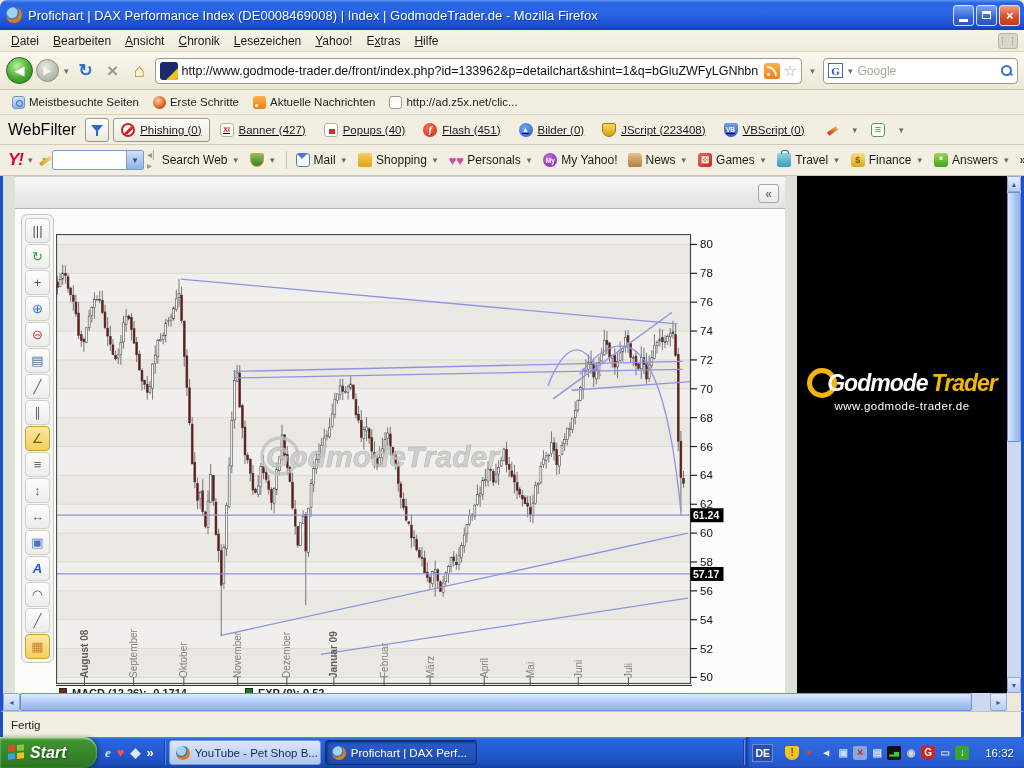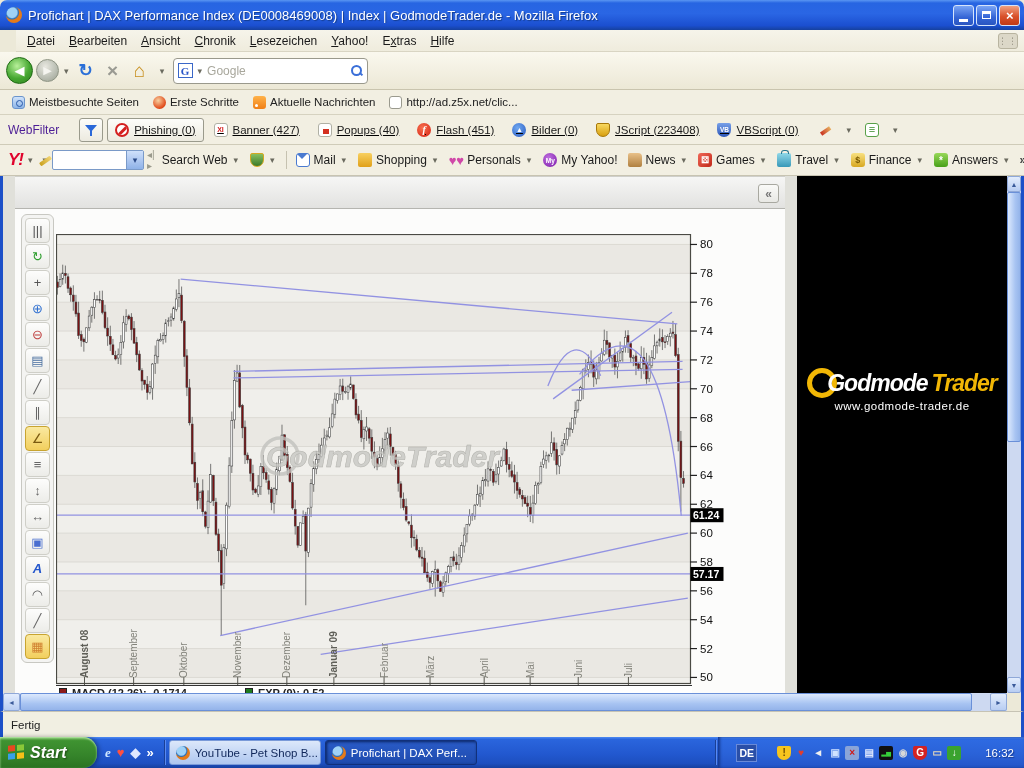--- a/index.html
+++ b/index.html
@@ -17,21 +17,21 @@
     text-shadow:1px 1px 1px #123a8a; white-space:nowrap; overflow:hidden; }
   .winbtn { width:21px; height:21px; margin-left:2px; border-radius:3px; border:1px solid #d6e4fb;
     background:linear-gradient(180deg,#7aa5f5,#3565d6 60%,#2a55c0); display:flex; align-items:center; justify-content:center; }
   .winbtn.close { background:linear-gradient(180deg,#f0a080,#d9512a 55%,#c23a16); }
   .glyph-min { width:9px; height:3px; background:#fff; margin-top:10px; }
   .glyph-max { width:9px; height:8px; border:1px solid #fff; border-top:3px solid #fff; }
   .glyph-x { color:#fff; font-weight:bold; font-size:13px; line-height:1; }
 
   
   #menubar { height:22px; flex:0 0 22px; background:linear-gradient(180deg,#f6f4ea,#efecdd);
-    border-bottom:1px solid #d9d5c3; display:flex; align-items:center; padding-left:4px;margin-left:16px; }
+    border-bottom:1px solid #d9d5c3; display:flex; align-items:center; padding-left:4px; }
   .menu-item { padding:3px 7px; color:#1a1a1a; font-size:12px; cursor:default; }
   .menu-item u { text-decoration:underline; }
   #menu-spacer { flex:1; }
   #activity-box { width:20px; height:16px; margin-right:6px; border-radius:3px; background:#dcd8c8;
     border:1px solid #b8b4a0; display:flex; align-items:center; justify-content:center; color:#8a8678; font-size:9px; letter-spacing:1px; }
 
   
   #navbar { height:38px; flex:0 0 38px; background:linear-gradient(180deg,#faf8ee,#ece8d6);
     border-bottom:1px solid #c9c4ae; display:flex; align-items:center; padding:0 6px; gap:3px; }
   #btn-back { width:27px; height:27px; border-radius:50%;
@@ -76,21 +76,21 @@
   .bmicon.folder-search { background:linear-gradient(180deg,#cfe2fa,#8fb6e8); border:1px solid #6a94cc; position:relative;}
   .bmicon.folder-search::before{content:"";position:absolute;left:3px;top:3px;width:5px;height:5px;border:1.5px solid #2a5aa8;border-radius:50%;}
   .bmicon.firefox { border-radius:50%; background:radial-gradient(circle at 40% 35%,#f8d0a0,#e04818 70%,#a02808); }
   .bmicon.rss { background:linear-gradient(180deg,#ffb24a,#f07f16); position:relative; }
   .bmicon.rss::before{content:"";position:absolute;left:2px;bottom:2px;width:3px;height:3px;border-radius:50%;background:#fff;}
   .bmicon.page { background:#fff; border:1px solid #9a9a8e; }
 
   
   #webfilterbar { height:30px; flex:0 0 30px; background:#f2efe2; border-bottom:1px solid #cfcbb8;
     display:flex; align-items:center; padding-left:8px; gap:4px; }
-  #wf-label { color:#4c1d95; font-size:12px; margin-right:16px; }
+  #wf-label { color:#000000; font-size:16px; margin-right:5px; }
   .wf-btn { display:flex; align-items:center; gap:5px; height:24px; padding:0 7px; border-radius:3px;
     border:1px solid transparent; font-size:11.5px; color:#1a1a1a; }
   .wf-btn.outlined { border:1px solid #9a9a8c; background:linear-gradient(180deg,#fdfdfa,#eceadf); }
   .wficon { width:14px; height:14px; border-radius:3px; display:flex; align-items:center; justify-content:center;
     font-size:8px; font-weight:bold; color:#fff; flex:0 0 14px; }
   .wficon.funnel { background:transparent; position:relative; }
   .wficon.funnel::before { content:""; position:absolute; top:2px; left:1px; width:0; height:0;
     border-left:6px solid transparent; border-right:6px solid transparent; border-top:7px solid #2a68d8; }
   .wficon.funnel::after { content:""; position:absolute; top:8px; left:6px; width:2px; height:5px; background:#2a68d8; }
   .wficon.phishing { border-radius:50%; background:#fff; border:2px solid #d42020; position:relative; overflow:hidden;}
@@ -198,21 +198,21 @@
   #startlabel { color:#fff; font-weight:bold; font-style:italic; font-size:16px; text-shadow:1px 1px 2px #1a4a10; }
   #quicklaunch { display:flex; align-items:center; gap:6px; padding:0 8px; }
   .ql-icon { font-size:13px; font-weight:bold; }
   .tb-sep { width:1px; background:#1a3f95; box-shadow:1px 0 0 #5a8af0; margin:3px 2px; }
   .taskbtn { width:152px; margin:3px 2px; border-radius:3px; display:flex; align-items:center; gap:5px; padding:0 6px;
     font-size:11.5px; white-space:nowrap; overflow:hidden; }
   .taskbtn .fficon { width:14px; height:14px; flex:0 0 14px; }
   .taskbtn.inactive { background:linear-gradient(180deg,#dce8fa,#aec6ef); border:1px solid #7a9ad8; color:#10275a; }
   .taskbtn.active { background:linear-gradient(180deg,#2a5cc8,#1e4aad); border:1px solid #11307a; color:#fff; box-shadow:inset 1px 1px 3px #0a2460; }
   #tb-fill { flex:1; }
-  #tray { display:flex; align-items:center; gap:20px; padding:0 10px 0 18px;
+  #tray { display:flex; align-items:center; gap:12px; padding:0 10px 0 6px;
     background:linear-gradient(180deg,#4e8bf2 0%,#2e6ae2 8%,#2a62d8 55%,#2455c8 100%); box-shadow:inset 2px 0 3px #16398f; }
   #lang-box { width:21px; height:18px; background:#2a4fa8; border:1px solid #6a8ad8; color:#fff; font-size:10.5px;
     font-weight:bold; display:flex; align-items:center; justify-content:center; }
   .tray-icon { width:14px; height:14px; border-radius:2px; display:flex; align-items:center; justify-content:center;
     font-size:10px; font-weight:bold; line-height:1; }
   .tray-icon.shield { border-radius:2px 2px 7px 7px; }
   #clock { color:#fff; font-size:11.5px; margin-left:4px; text-shadow:1px 1px 1px #14368a; }
 
   svg text { font-family:"Liberation Sans", sans-serif; }
 </style>
@@ -241,20 +241,26 @@
     <span id="activity-box">⋮⋮</span>
   </div>
 
   <div id="navbar">
     <span id="btn-back">◀</span>
     <span id="btn-fwd">▶</span>
     <span class="ddarrow">▾</span>
     <span class="navglyph" id="btn-reload">↻</span>
     <span class="navglyph" id="btn-stop">×</span>
     <span class="navglyph" id="btn-home">⌂</span>
+    <span id="urlfield">
+      <span id="site-icon"></span>
+      <input id="url-text" value="http://www.godmode-trader.de/front/index.php?id=133962&amp;p=detailchart&amp;shint=1&amp;q=bGluZWFyLGNhbn" style="">
+      <span id="rss-icon"></span>
+      <span id="star-icon">☆</span>
+    </span>
     <span id="url-dd">
         <span class="ddarrow">▾</span>
       </span>
     <span id="searchbox">
       <span id="g-icon">G</span>
       <span class="ddarrow">▾</span>
       <input id="search-input" placeholder="Google" style="">
       <span id="mag-icon"></span>
     </span>
   </div>

